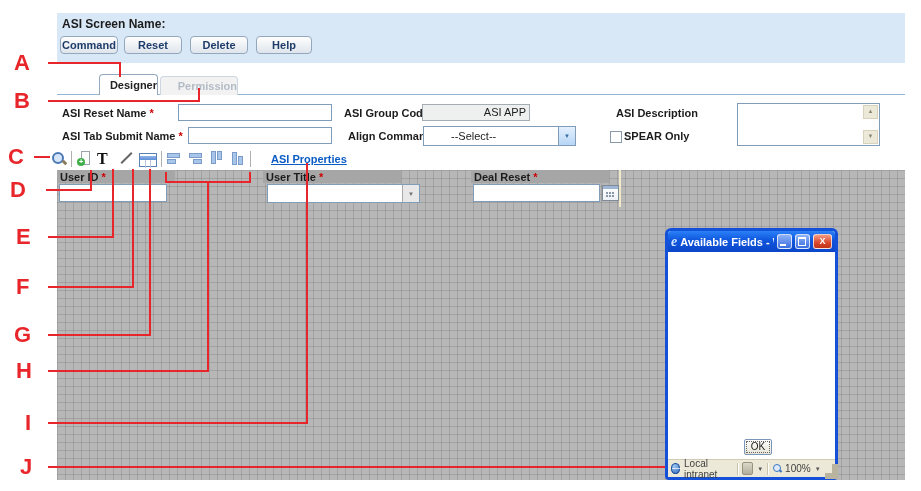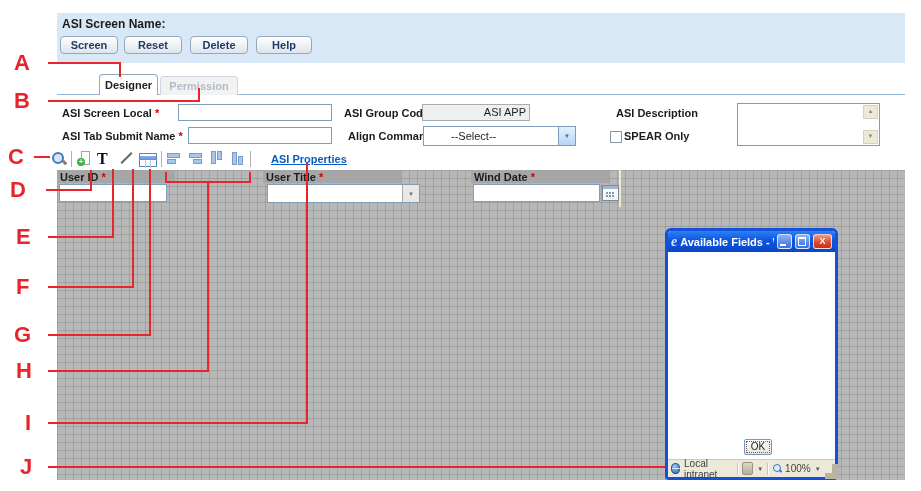--- a/index.html
+++ b/index.html
@@ -9,21 +9,21 @@
   .lbl{font-weight:bold;font-size:11px;color:#1c1c1c;white-space:nowrap;}
   .req{color:#c00;font-weight:bold;}
 
   
   .bluebar{background:#d9e8f7;}
   .btn{display:inline-block;background:linear-gradient(#fefefe,#dfe5ec);border:1px solid #93a7bd;
        border-radius:4px;color:#1e3c69;font-weight:bold;font-size:11px;padding:2px 0;text-align:center;}
 
   
   .tabrule{background:#93b6d6;height:1px;}
-  .tab{font-weight:bold;text-align:center;border-radius:4px 4px 0 0;}
+  .tab{font-weight:bold;text-align:right;border-radius:4px 4px 0 0;}
   .tab.active{background:#fff;border:1px solid #93a7bd;border-bottom:none;color:#222;z-index:3;}
   .tab.disabled{background:#f2f2f2;border:1px solid #cdd7e2;border-bottom:none;color:#b3bcc6;}
 
   
   .inp{background:#fff;border:1px solid #7f9db9;}
   .ro{background:#eef0f0;border:1px solid #a5acb2;font-size:11px;padding:1px 3px;overflow:hidden;white-space:nowrap;}
   .sel{background:#fff;border:1px solid #7f9db9;display:flex;align-items:center;padding-left:24px;}
   .sel .val{flex:1;padding-left:3px;font-size:11px;white-space:nowrap;overflow:hidden;}
   .arrow-blue{width:16px;align-self:stretch;background:linear-gradient(#e3f0fd,#b8d6f6);
               border-left:1px solid #7f9db9;color:#3a6ea5;font-size:6px;display:flex;align-items:center;justify-content:center;}
@@ -95,30 +95,30 @@
   .ann{color:#e8252a;font-weight:bold;font-size:22px;line-height:20px;z-index:10;}
   .rline{background:#e8252a;z-index:9;}
 </style>
 </head>
 <body>
 
 <div id="stage">
 
   <div class="abs bluebar" style="left:57px;top:13px;width:848px;height:50px;"></div>
   <div class="abs lbl" style="left:62px;top:17px;font-size:12px;">ASI Screen Name:</div>
-  <div class="abs btn" style="left:60px;top:36px;width:56px;">Screen</div>
+  <div class="abs btn" style="left:60px;top:36px;width:56px;">Command</div>
   <div class="abs btn" style="left:124px;top:36px;width:56px;">Reset</div>
   <div class="abs btn" style="left:190px;top:36px;width:56px;">Delete</div>
   <div class="abs btn" style="left:256px;top:36px;width:54px;">Help</div>
 
   <div class="abs tabrule" style="left:57px;top:94px;width:848px;"></div>
   <div class="abs tab active" style="left:99px;top:74px;width:57px;height:20px;line-height:20px;">Designer</div>
   <div class="abs tab disabled" style="left:160px;top:76px;width:76px;height:18px;line-height:18px;">Permission</div>
 
-  <div class="abs lbl" style="left:62px;top:107px;"><span>ASI Screen Local</span> <span class="req">*</span></div>
+  <div class="abs lbl" style="left:62px;top:107px;"><span>ASI Reset Name</span> <span class="req">*</span></div>
   <div class="abs inp" style="left:178px;top:104px;width:152px;height:15px;"></div>
 
   <div class="abs lbl" style="left:344px;top:107px;">ASI Group Code</div>
   <div class="abs ro" style="left:422px;top:104px;width:100px;height:13px;text-align:right;">ASI APP</div>
 
   <div class="abs lbl" style="left:616px;top:107px;">ASI Description</div>
   <div class="abs txtarea" style="left:737px;top:103px;width:141px;height:41px;">
     <div class="sbtn" style="top:1px;">▲</div>
     <div class="sbtn" style="bottom:1px;">▼</div>
   </div>
@@ -172,21 +172,21 @@
 
   <div class="abs band" style="left:263px;top:170px;width:132px;height:11px;">
     <span class="lbl">User Title</span> <span class="req">*</span>
   </div>
   <div class="abs sel" style="left:267px;top:184px;width:127px;height:17px;">
     <span class="val"></span>
     <span class="arrow-gray">▼</span>
   </div>
 
   <div class="abs band" style="left:471px;top:170px;width:132px;height:11px;">
-    <span class="lbl">Wind Date</span> <span class="req">*</span>
+    <span class="lbl">Deal Reset</span> <span class="req">*</span>
   </div>
   <div class="abs inp" style="left:473px;top:184px;width:125px;height:16px;"></div>
   <div class="abs cal" style="left:602px;top:185px;"></div>
   <div class="abs guide" style="left:619px;top:170px;width:2px;height:37px;"></div>
 
   <div class="abs popup" style="left:665px;top:228px;width:167px;height:246px;">
     <div class="titlebar">
       <span class="ie-e">e</span>
       <span class="ttl">Available Fields - Wind...</span>
       <span class="tbtn min"></span>

